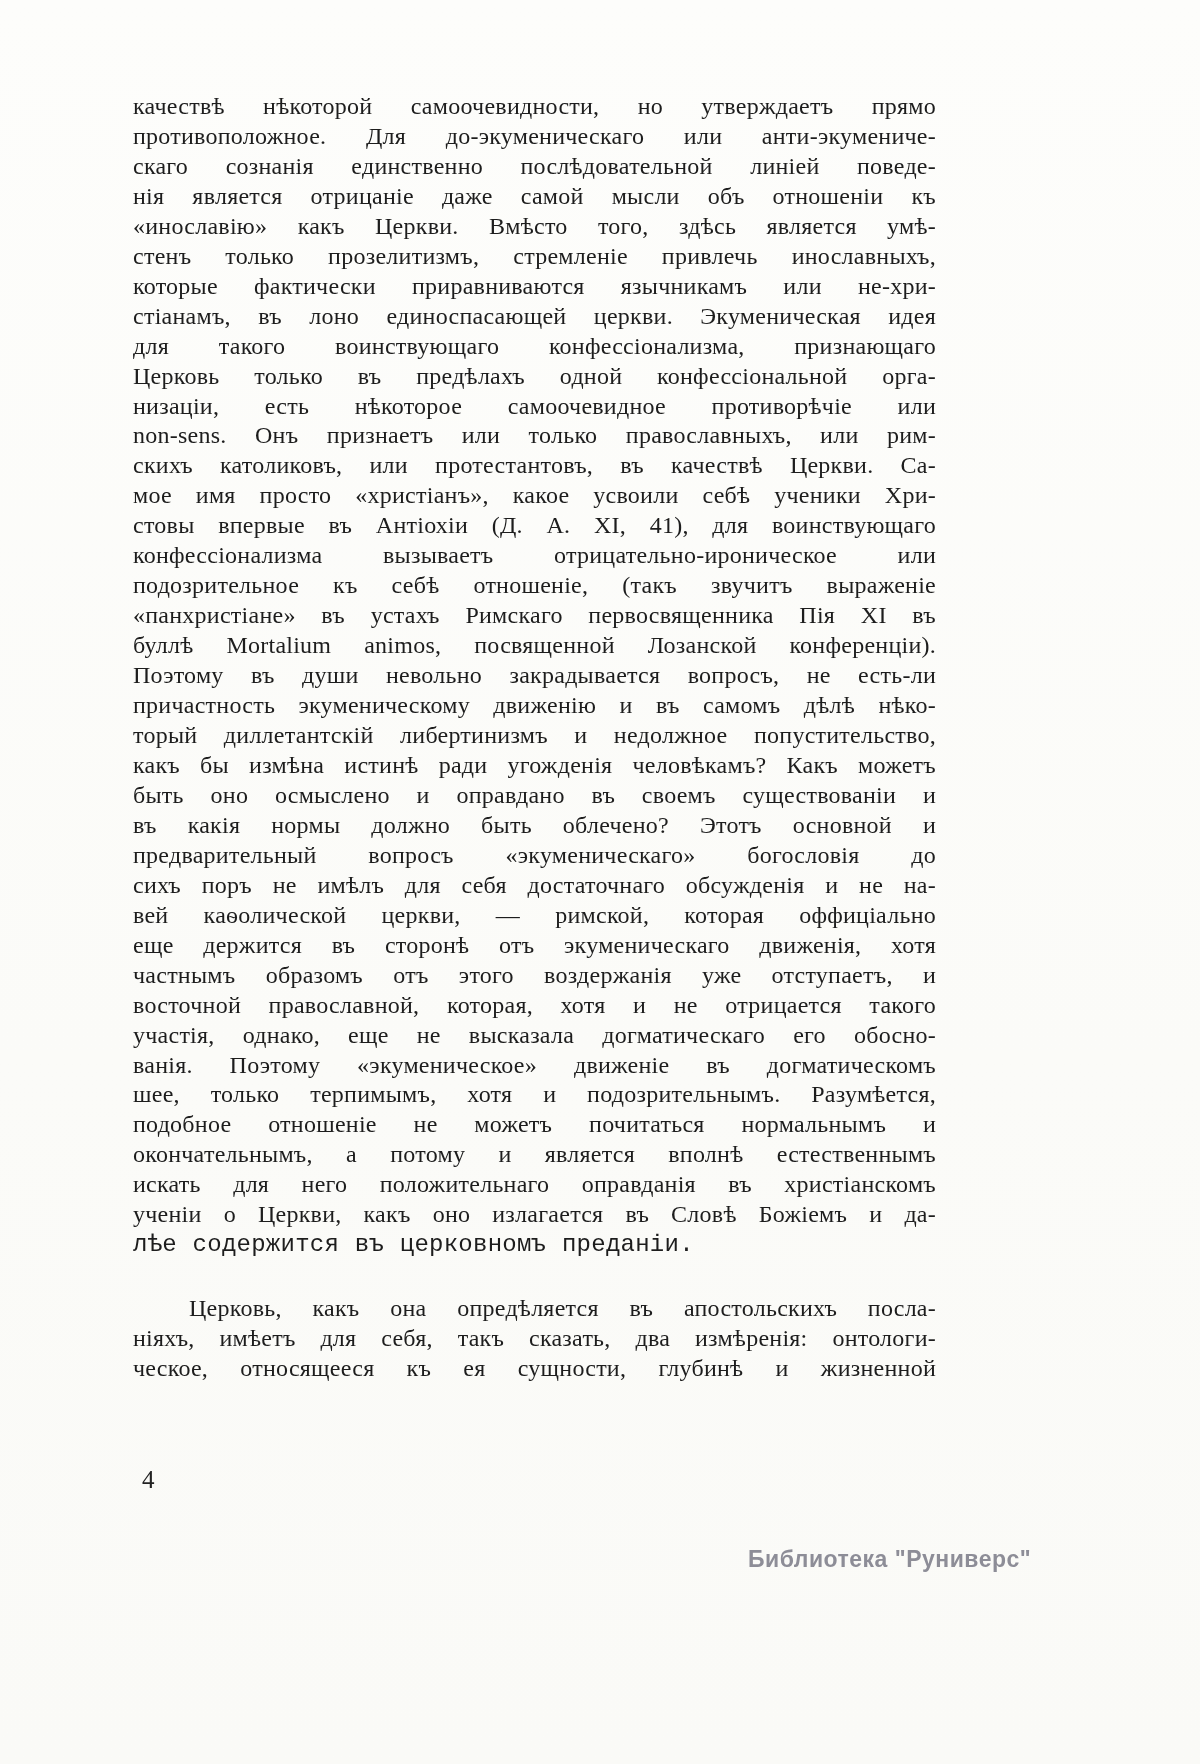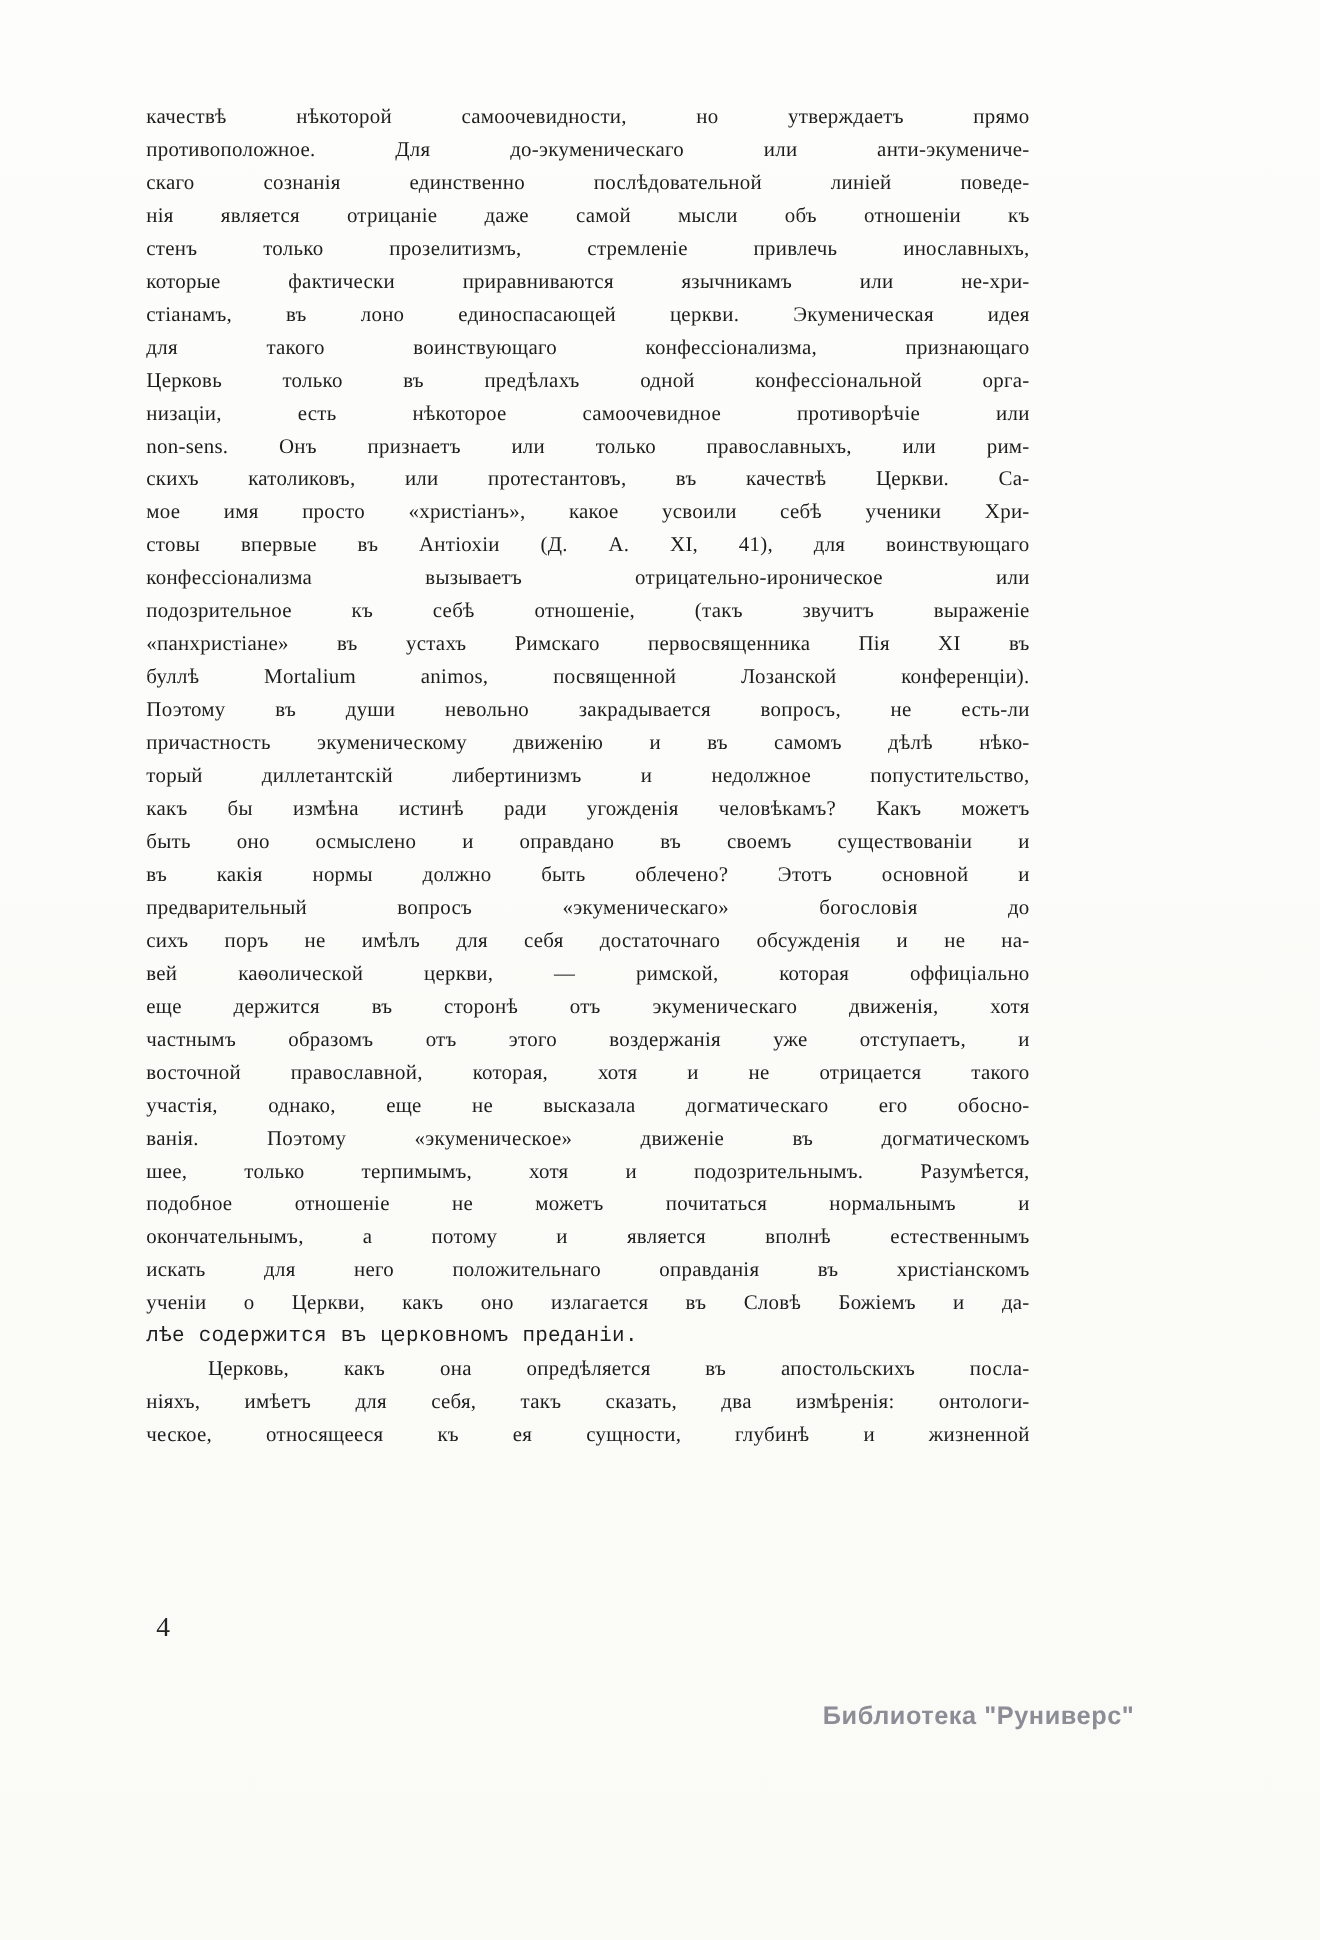--- a/index.html
+++ b/index.html
@@ -19,36 +19,37 @@
     inset: 0;
     background: linear-gradient(180deg, #fdfdfb 0%, #fbfbf8 60%, #fafaf7 100%);
   }
   .text-block {
     position: absolute;
     left: 133px;
     top: 92px;
     width: 803px;
   }
   .line {
-    font-size: 19px;
+    font-size: 24px;
     line-height: 29.95px;
     text-align: justify;
     text-align-last: justify;
     -moz-text-align-last: justify;
     letter-spacing: 0.25px;
     word-spacing: 1px;
     white-space: nowrap;
   }
   .line.no-justify {
     text-align-last: left;
     font-family: Liberation Mono, monospace;
     -moz-text-align-last: left;
   }
   .line.indent {
     text-indent: 56px;
+    margin-top: 34px;
   }
   .page-number {
     position: absolute;
     left: 142px;
     top: 1466px;
     font-size: 25px;
     color: #222;
   }
   .watermark {
     position: absolute;
@@ -65,20 +66,21 @@
 <body>
 
 <div class="scan-page">
 
   <div class="text-block">
 
   <div class="line">качествѣ нѣкоторой самоочевидности, но утверждаетъ прямо</div>
       <div class="line">противоположное. Для до-экуменическаго или анти-экумениче-</div>
       <div class="line">скаго сознанія единственно послѣдовательной линіей поведе-</div>
       <div class="line">нія является отрицаніе даже самой мысли объ отношеніи къ</div>
+      <div class="line">«инославію» какъ Церкви. Вмѣсто того, здѣсь является умѣ-</div>
       <div class="line">стенъ только прозелитизмъ, стремленіе привлечь инославныхъ,</div>
       <div class="line">которые фактически приравниваются язычникамъ или не-хри-</div>
       <div class="line">стіанамъ, въ лоно единоспасающей церкви. Экуменическая идея</div>
       <div class="line">для такого воинствующаго конфессіонализма, признающаго</div>
       <div class="line">Церковь только въ предѣлахъ одной конфессіональной орга-</div>
       <div class="line">низаціи, есть нѣкоторое самоочевидное противорѣчіе или</div>
       <div class="line">non-sens. Онъ признаетъ или только православныхъ, или рим-</div>
       <div class="line">скихъ католиковъ, или протестантовъ, въ качествѣ Церкви. Са-</div>
       <div class="line">мое имя просто «христіанъ», какое усвоили себѣ ученики Хри-</div>
       <div class="line">стовы впервые въ Антіохіи (Д. А. XI, 41), для воинствующаго</div>

